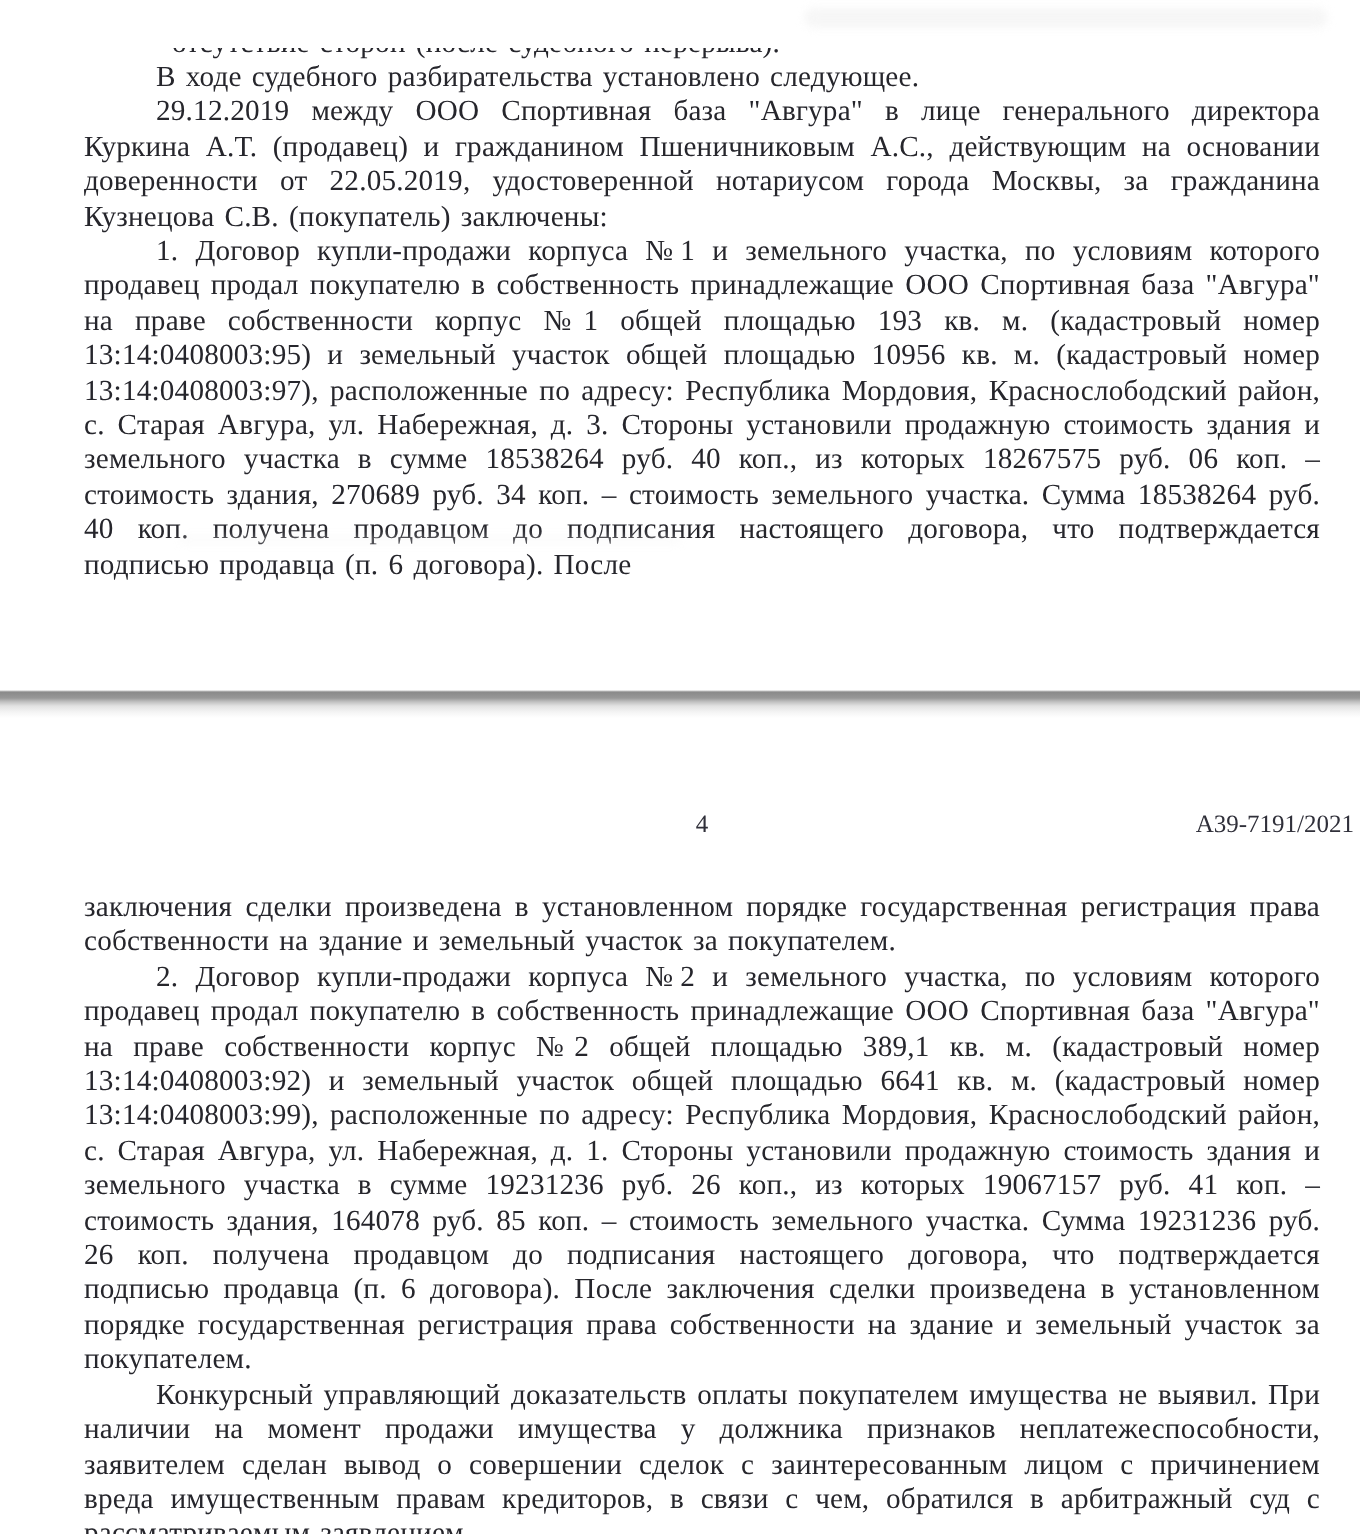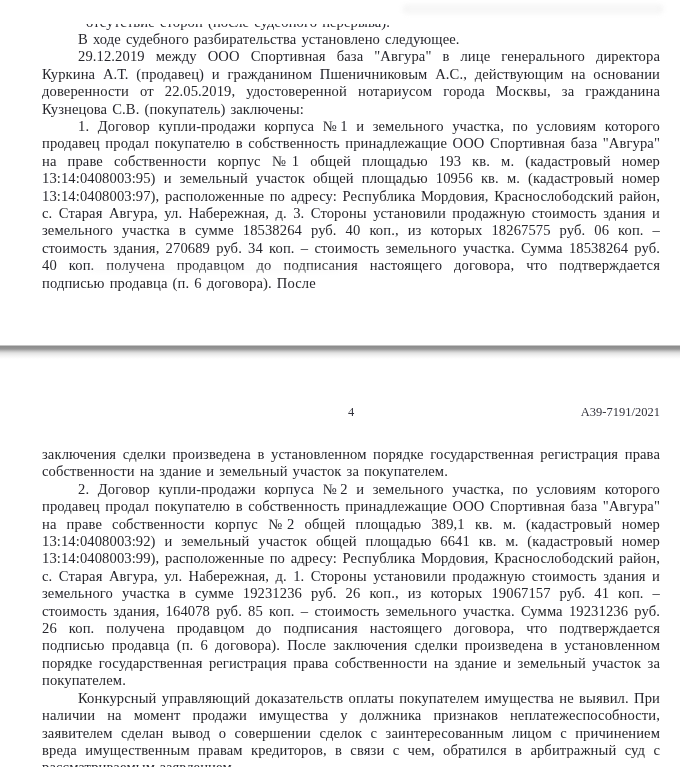--- a/index.html
+++ b/index.html
@@ -39,21 +39,21 @@
   }
   .p2-header {
     position: relative;
     margin-top: 45px;
     height: 16px;
     font-size: 12.5px;
     line-height: 16px;
     color: #30303a;
   }
   .page-num { position: absolute; left: 42px; right: 20px; text-align: center; }
-  .case-num { position: absolute; right: 20px; margin-left: 48px; }
+  .case-num { position: absolute; right: 3px; margin-left: 48px; }
   .p2-body { margin-top: 26px; }
   .smudge { position: absolute; background: #f3f3f3; border-radius: 6px; filter: blur(2px); }
   .smudge-a { left: 402px; top: 4px; width: 262px; height: 10px; opacity: .7; }
   .smudge-b { left: 350px; top: 392px; width: 170px; height: 10px; opacity: .55; }
   .smudge-c { left: 90px; top: 268px; width: 250px; height: 4px; opacity: .35; }
 </style>
 </head>
 <body>
 
 <div class="page-fragment page1">

